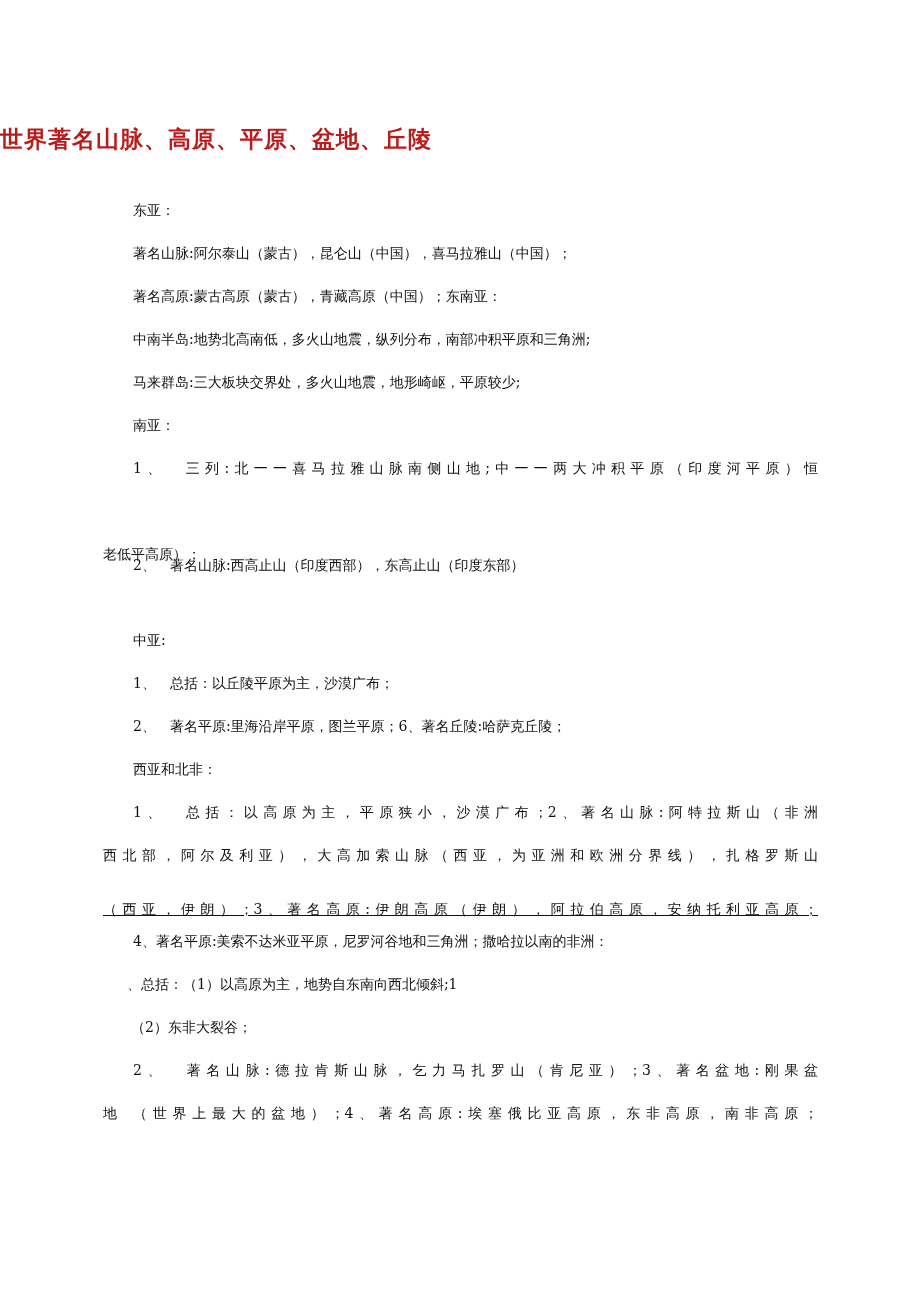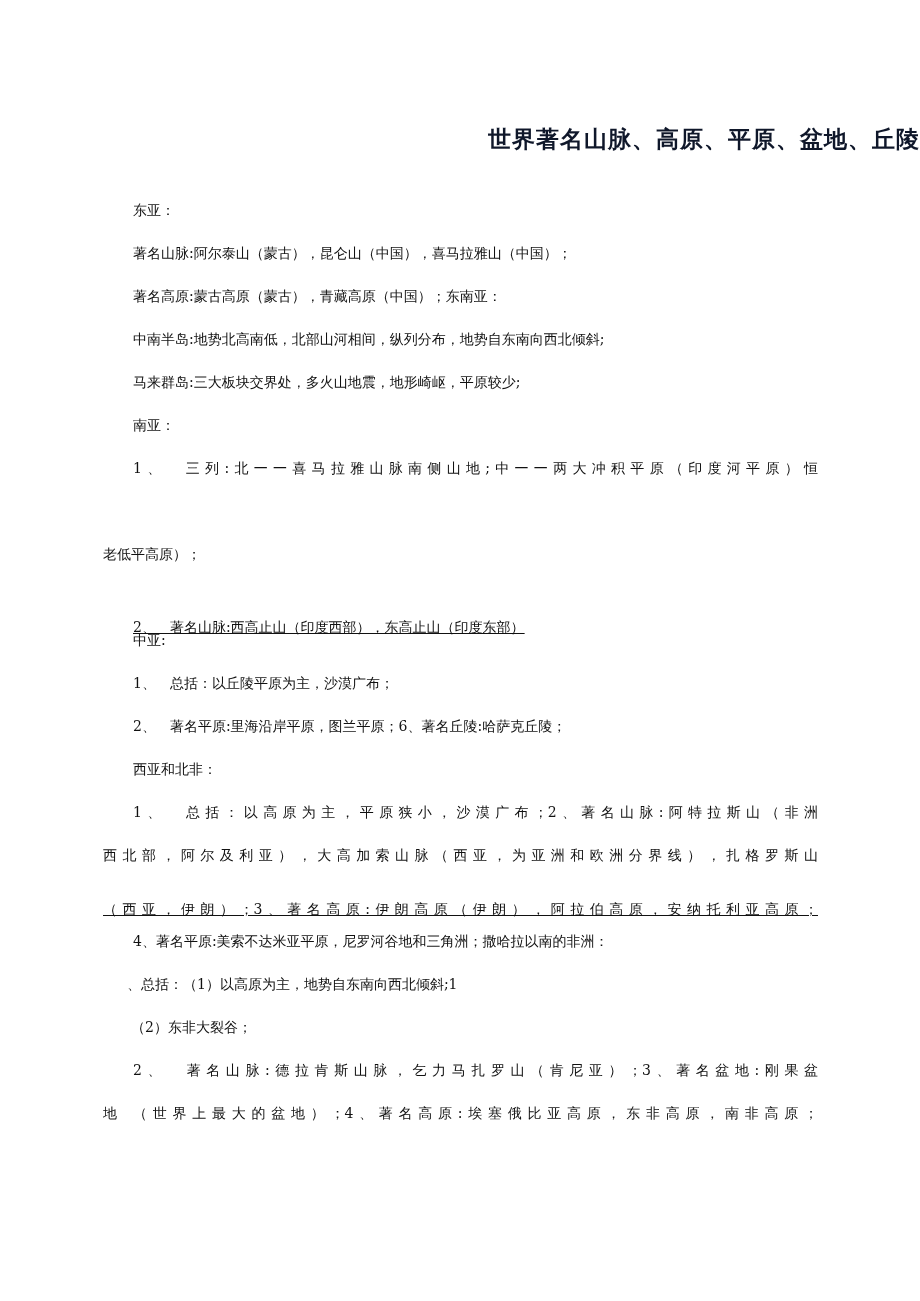--- a/index.html
+++ b/index.html
@@ -1,39 +1,39 @@
 <!DOCTYPE html>
 <html><head>
 <meta charset="utf-8">
 <style>
   html, body { margin: 0; padding: 0; background: #ffffff; }
   body { width: 920px; height: 1301px; position: relative; overflow: hidden;
          font-family: "DejaVu Serif", "Liberation Serif", serif; color: #111; }
   .page { position: absolute; left: 0; top: 0; width: 920px; height: 1301px; background: #fff; }
-  .title { position: absolute; top: 124px; left: 0; width: 920px; text-align: right;
+  .title { position: absolute; top: 124px; left: 0; width: 920px; text-align: left;
            font-family: "DejaVu Sans", "Liberation Sans", sans-serif; font-weight: bold;
-           font-size: 23px; letter-spacing: 1px; color: #0f172a; }
+           font-size: 23px; letter-spacing: 1px; color: #b91c1c; }
   .line { position: absolute; font-size: 14px; white-space: nowrap; color: #111; line-height: 22px; }
   .justify { text-align: justify; text-align-last: justify; }
 </style>
 </head>
 <body>
 
 <div class="page">
   <div class="title">世界著名山脉、高原、平原、盆地、丘陵</div>
 
   <div class="line" style="left:133px; top:199px;">东亚：</div>
   <div class="line" style="left:133px; top:242px;">著名山脉:阿尔泰山（蒙古），昆仑山（中国），喜马拉雅山（中国）；</div>
   <div class="line" style="left:133px; top:285px;">著名高原:蒙古高原（蒙古），青藏高原（中国）；东南亚：</div>
-  <div class="line" style="left:133px; top:328px;">中南半岛:地势北高南低，北部山河相间，纵列分布，地势自东南向西北倾斜;</div>
+  <div class="line" style="left:133px; top:328px;">中南半岛:地势北高南低，多火山地震，纵列分布，南部冲积平原和三角洲;</div>
   <div class="line" style="left:133px; top:371px;">马来群岛:三大板块交界处，多火山地震，地形崎岖，平原较少;</div>
   <div class="line" style="left:133px; top:414px;">南亚：</div>
   <div class="line justify" style="left:133px; top:457px; width:685px;">1、　三列:北一一喜马拉雅山脉南侧山地;中一一两大冲积平原（印度河平原）恒</div>
   <div class="line" style="left:103px; top:543px;">老低平高原）；</div>
-  <div class="line" style="left:133px; top:616px;text-decoration:underline;">2、　著名山脉:西高止山（印度西部），东高止山（印度东部）</div>
+  <div class="line" style="left:133px; top:554px;">2、　著名山脉:西高止山（印度西部），东高止山（印度东部）</div>
   <div class="line" style="left:133px; top:629px;">中亚:</div>
   <div class="line" style="left:133px; top:672px;">1、　总括：以丘陵平原为主，沙漠广布；</div>
   <div class="line" style="left:133px; top:715px;">2、　著名平原:里海沿岸平原，图兰平原；6、著名丘陵:哈萨克丘陵；</div>
   <div class="line" style="left:133px; top:758px;">西亚和北非：</div>
   <div class="line justify" style="left:133px; top:801px; width:685px;">1、　总括：以高原为主，平原狭小，沙漠广布；2、著名山脉:阿特拉斯山（非洲</div>
   <div class="line justify" style="left:103px; top:844px; width:715px;">西北部，阿尔及利亚），大高加索山脉（西亚，为亚洲和欧洲分界线），扎格罗斯山</div>
   <div class="line justify" style="left:103px; top:898px; width:715px;text-decoration:underline;">（西亚，伊朗）；3、著名高原:伊朗高原（伊朗），阿拉伯高原，安纳托利亚高原；</div>
   <div class="line" style="left:133px; top:930px;">4、著名平原:美索不达米亚平原，尼罗河谷地和三角洲；撒哈拉以南的非洲：</div>
   <div class="line" style="left:127px; top:973px;text-align:right;">、总括：（1）以高原为主，地势自东南向西北倾斜;1</div>
   <div class="line" style="left:131px; top:1016px;">（2）东非大裂谷；</div>

